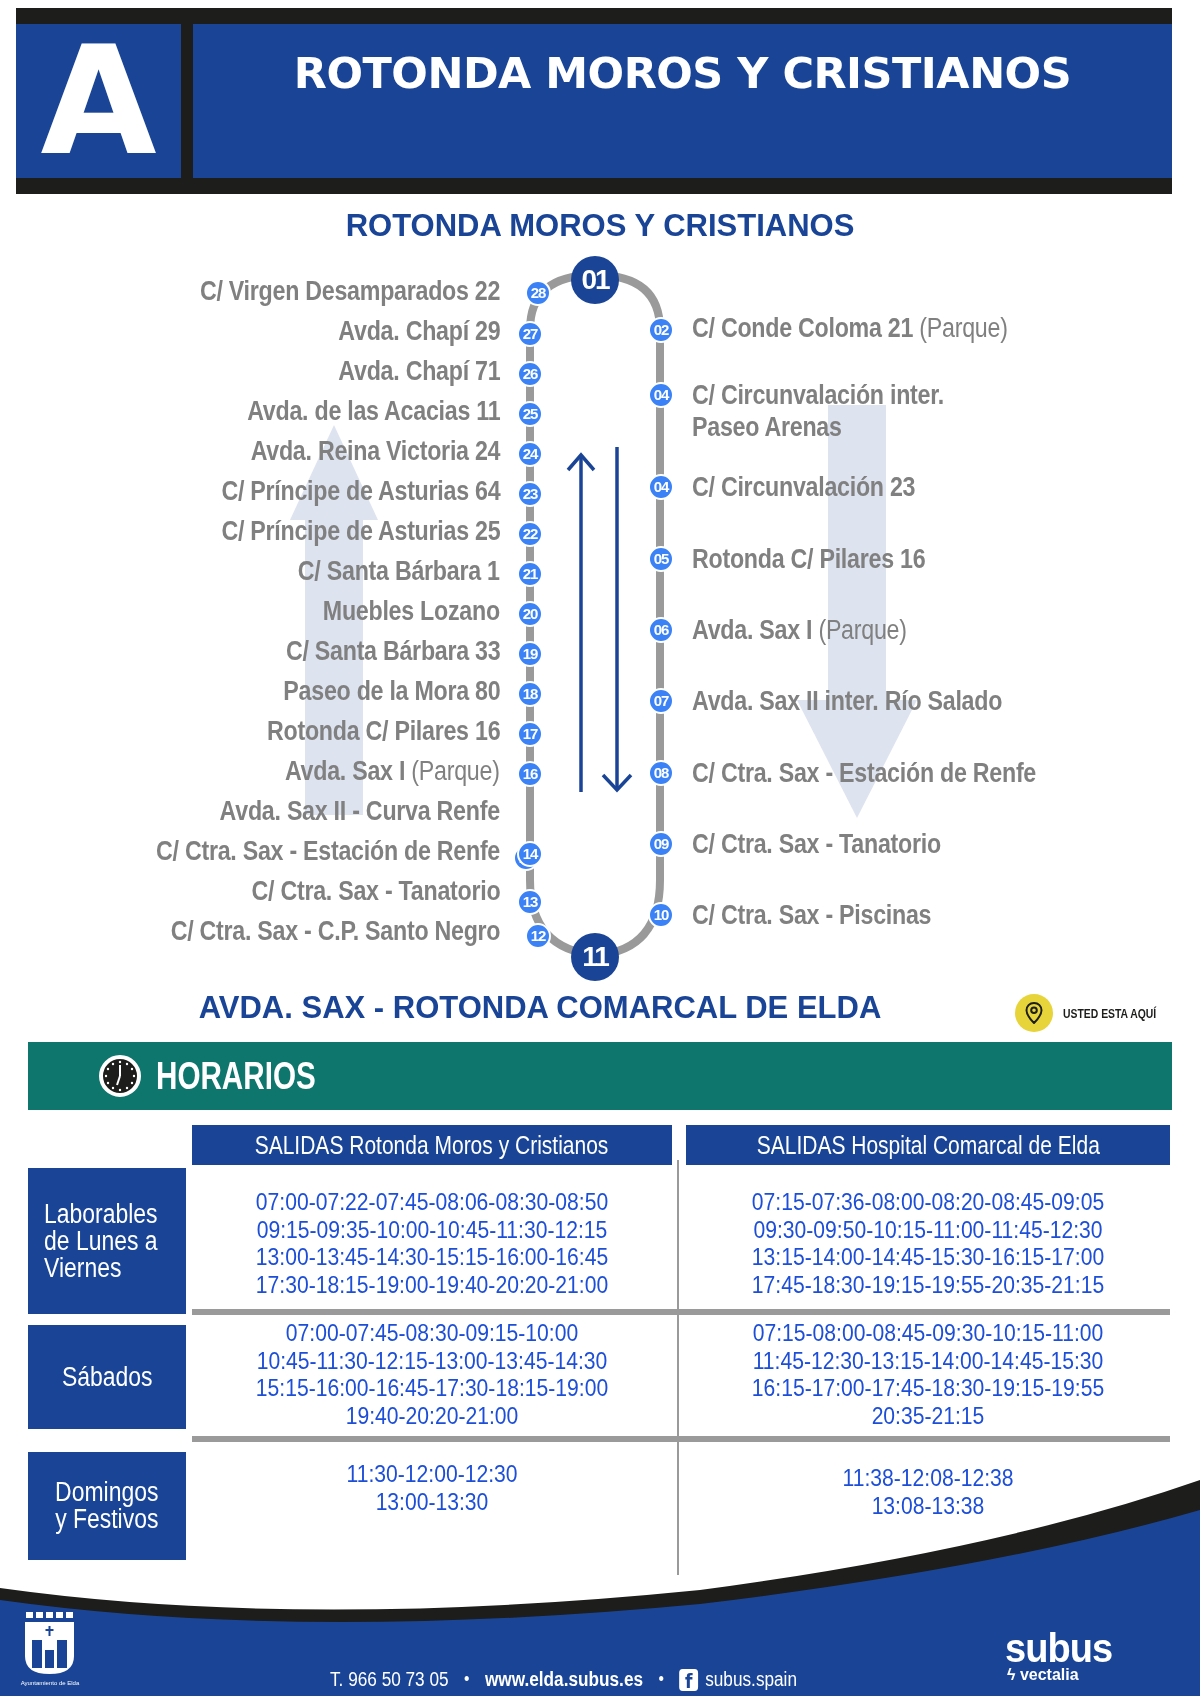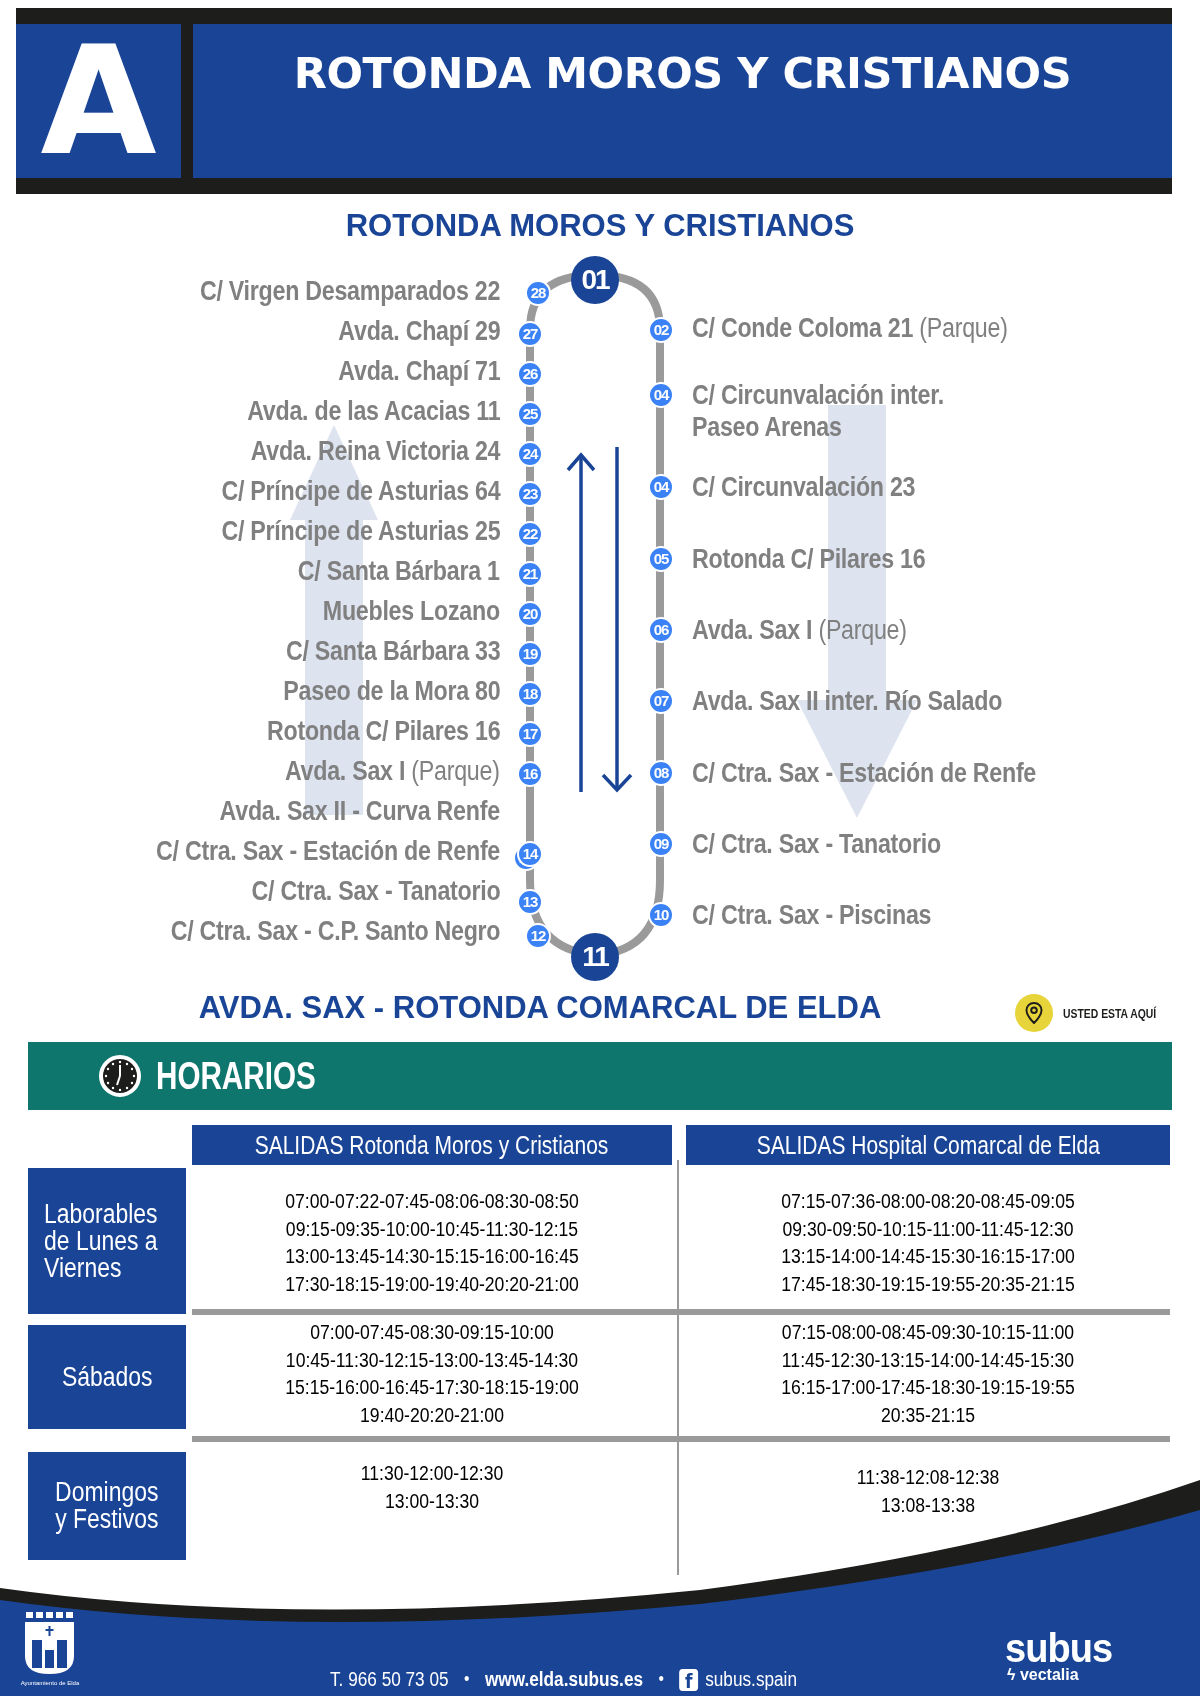--- a/index.html
+++ b/index.html
@@ -39,21 +39,21 @@
   .ch2 { left: 686px; width: 484px; }
 
   .row-label { left: 28px; width: 158px; background: #1a4597; color: #fff; font-size: 27px; line-height: 27px; display: flex; align-items: center; padding-left: 16px; }
   .row-label span { display: inline-block; transform: scaleX(0.85); transform-origin: left center; }
   .rl1 { top: 1168px; height: 146px; }
   .rl2 { top: 1325px; height: 104px; justify-content: center; padding-left: 0; }
   .rl2 span { transform-origin: center center; }
   .rl3 { top: 1452px; height: 108px; justify-content: center; padding-left: 0; }
   .rl3 span { transform-origin: center center; text-align: center; }
 
-  .times { color: #000000; font-size: 20px; line-height: 27.5px; text-align: center; white-space: nowrap; }
+  .times { color: #1d4ed8; font-size: 24px; line-height: 27.5px; text-align: center; white-space: nowrap; }
   .times div { transform: scaleX(0.88); }
   .tc1 { left: 192px; width: 480px; }
   .tc2 { left: 686px; width: 484px; }
 
   .sep-h { height: 6px; background: #9a9a9a; }
   .vline { left: 677px; top: 1160px; width: 2px; height: 415px; background: #9a9a9a; }
 
   
   .foot-svg { left: 0; top: 1440px; }
   .foot-text { left: 330px; top: 1668px; color: #fff; font-size: 20px; white-space: nowrap; display: flex; align-items: center; transform: scaleX(0.86); transform-origin: left center; }

